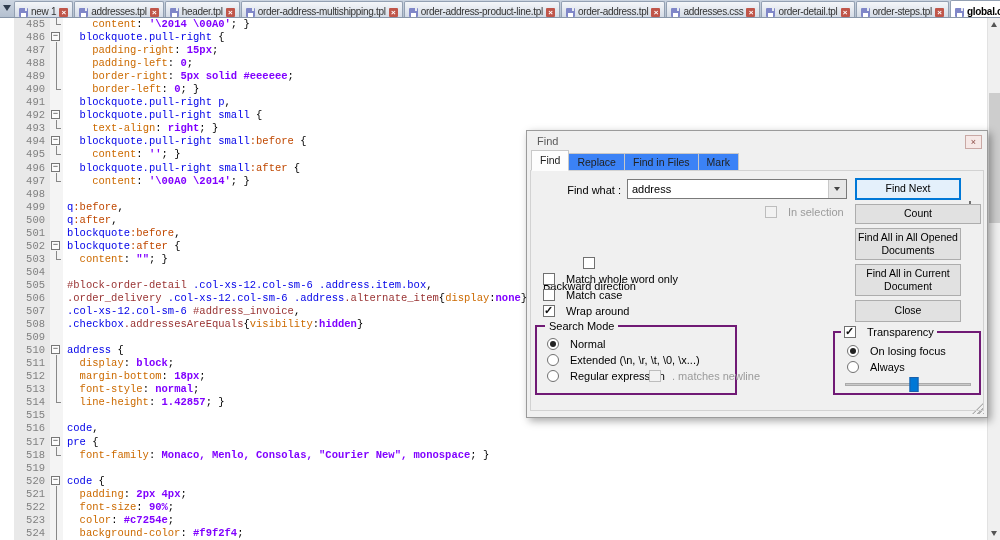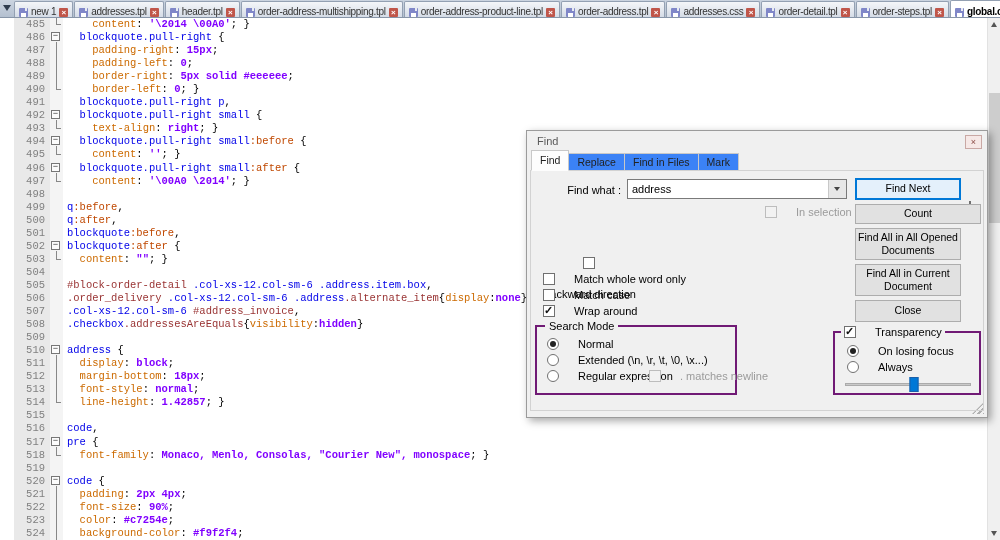--- a/index.html
+++ b/index.html
@@ -83,21 +83,21 @@
   .combo-btn{position:absolute;right:0;top:0;width:17px;height:18px;background:#E7E7E7;
              border-left:1px solid #C8C8C8;}
   .combo-arrow{position:absolute;left:5px;top:7px;width:0;height:0;
                border-left:3.5px solid transparent;border-right:3.5px solid transparent;
                border-top:4px solid #444;}
   .btn{background:#E1E1E1;border:1px solid #ADADAD;box-sizing:border-box;text-align:center;
        display:flex;align-items:center;justify-content:center;font-size:10.5px;line-height:1.25;
        padding:0 2px;}
   .btn.default{border:1px solid var(--accent);box-shadow:inset 0 0 0 1px var(--accent);
                background:#E4F0FB;}
-  .cb,.rb{display:flex;align-items:center;gap:19px;white-space:nowrap;}
+  .cb,.rb{display:flex;align-items:center;gap:11px;white-space:nowrap;}
   .cbox{width:12px;height:12px;background:#fff;border:1px solid #707070;box-sizing:border-box;
         position:relative;flex:0 0 auto;}
   .cbox.on::after{content:"\2713";position:absolute;left:0px;top:-2px;font-size:11px;font-weight:bold;color:#111;}
   .rdot{width:12px;height:12px;background:#fff;border:1px solid #707070;border-radius:50%;
         box-sizing:border-box;position:relative;flex:0 0 auto;}
   .rdot.on::after{content:"";position:absolute;left:2px;top:2px;width:6px;height:6px;
                   border-radius:50%;background:#222;}
   .disabled .cbox{border-color:#BDBDBD;background:#F2F2F2;}
   .disabled .fd-label{color:#9B9B9B;}
   .group{border:2px solid #701a75;box-sizing:border-box;}

